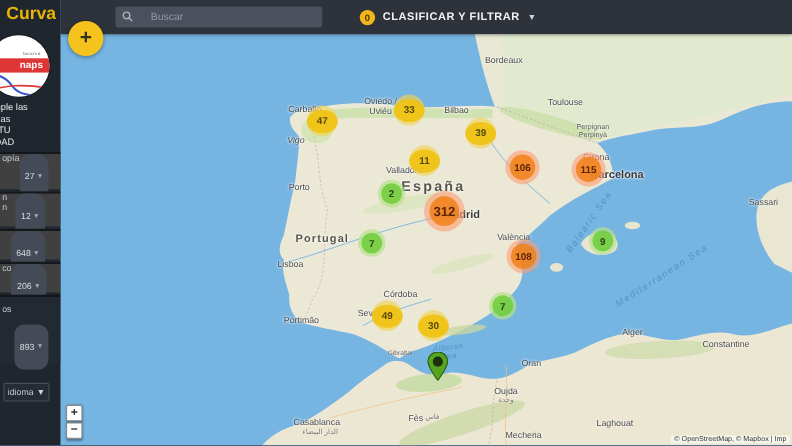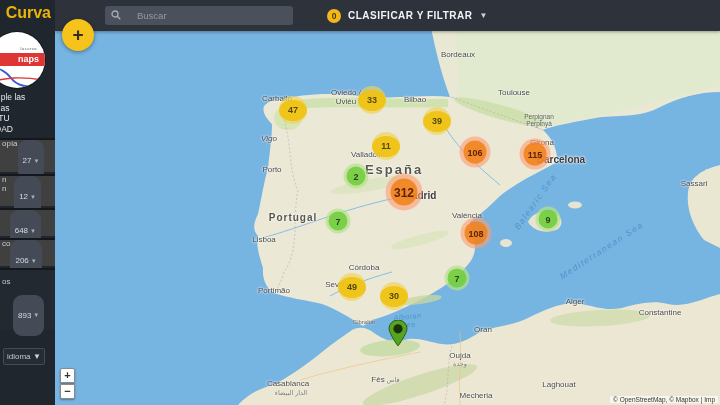--- a/index.html
+++ b/index.html
@@ -119,21 +119,21 @@
 
     <div id="label-layer">
         <div class="mlabel city" style="left: 458px; top: 55px;">Bordeaux</div>
         <div class="mlabel city" style="left: 514px; top: 93px;">Toulouse</div>
         <div class="mlabel city" style="left: 277px; top: 99px;">Carballo</div>
         <div class="mlabel city" style="left: 346px; top: 97px;">Oviedo /
 Uviéu</div>
         <div class="mlabel city" style="left: 415px; top: 100px;">Bilbao</div>
         <div class="mlabel city-sm" style="left: 539px; top: 120px;">Perpignan
 Perpinyà</div>
-        <div class="mlabel city" style="left: 269px; top: 139px; font-style: italic;">Vigo</div>
+        <div class="mlabel city" style="left: 269px; top: 128px; font-style: italic;">Vigo</div>
         <div class="mlabel city" style="left: 542px; top: 143px;">Girona</div>
         <div class="mlabel city-bold" style="left: 561px; top: 160px;">Barcelona</div>
         <div class="mlabel city" style="left: 368px; top: 155px;">Valladolid</div>
         <div class="mlabel country" style="left: 394px; top: 170px;">España</div>
         <div class="mlabel city" style="left: 272px; top: 170px;">Porto</div>
         <div class="mlabel city" style="left: 694px; top: 184px;">Sassari</div>
         <div class="mlabel city-bold" style="left: 420px; top: 196px;">Madrid</div>
         <div class="mlabel country-sm" style="left: 293px; top: 218px;">Portugal</div>
         <div class="mlabel city" style="left: 467px; top: 216px;">València</div>
         <div class="mlabel city" style="left: 264px; top: 240px;">Lisboa</div>

